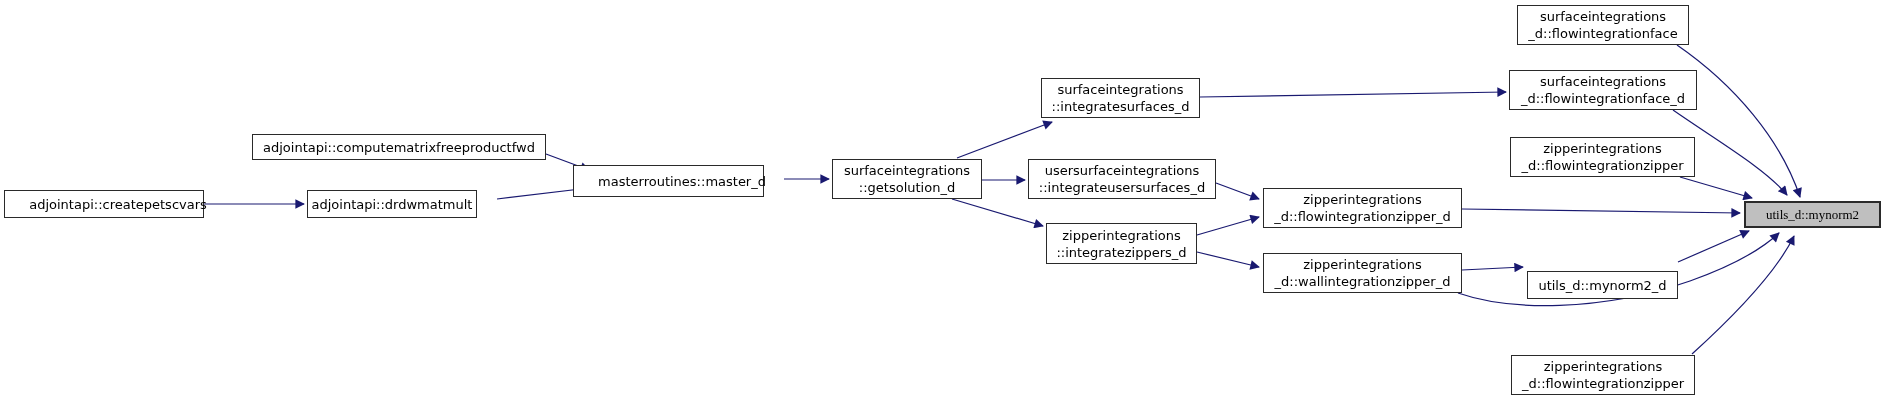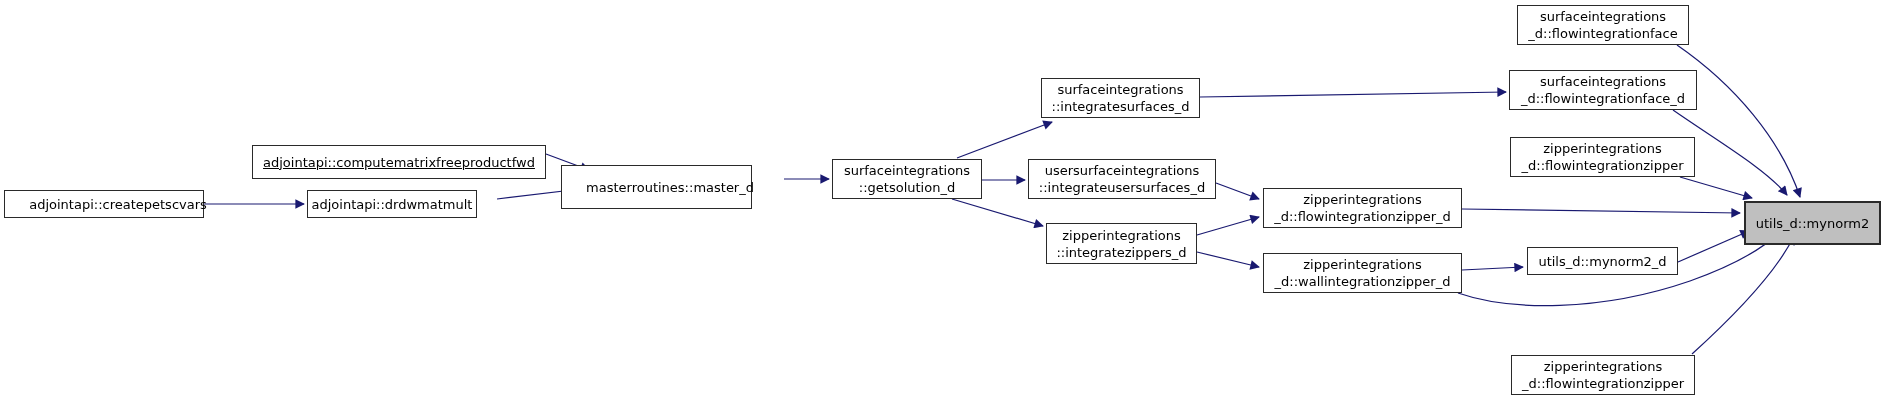--- a/index.html
+++ b/index.html
@@ -65,29 +65,29 @@
       <path d="M1673,110 C1716,140 1766,169 1787,195" marker-end="url(#arrow)"></path>
       <path d="M1680,177 L1752,198" marker-end="url(#arrow)"></path>
       <path d="M1692,354 C1735,315 1776,273 1794,236" marker-end="url(#arrow)"></path>
     </g>
   </svg>
 
   <div class="node" style="left:4px;top:190px;width:200px;height:28px;padding-left:28px;">
     <span>adjointapi::createpetscvars</span>
   </div>
 
-  <div class="node" style="left:252px;top:145px;width:294px;height:34px;text-decoration:underline;">
+  <div class="node" style="left:252px;top:134px;width:294px;height:26px;">
     <span>adjointapi::computematrixfreeproductfwd</span>
   </div>
 
   <div class="node" style="left:307px;top:190px;width:170px;height:28px;">
     <span>adjointapi::drdwmatmult</span>
   </div>
 
-  <div class="node" style="left:561px;top:165px;width:191px;height:44px;padding-left:27px;">
+  <div class="node" style="left:573px;top:165px;width:191px;height:32px;padding-left:27px;">
     <span>masterroutines::master_d</span>
   </div>
 
   <div class="node" style="left:832px;top:159px;width:150px;height:40px;">
     <span>surfaceintegrations</span>
     <span>::getsolution_d</span>
   </div>
 
   <div class="node" style="left:1041px;top:78px;width:159px;height:40px;">
     <span>surfaceintegrations</span>
@@ -122,25 +122,25 @@
   <div class="node" style="left:1263px;top:188px;width:199px;height:40px;">
     <span>zipperintegrations</span>
     <span>_d::flowintegrationzipper_d</span>
   </div>
 
   <div class="node" style="left:1263px;top:253px;width:199px;height:40px;">
     <span>zipperintegrations</span>
     <span>_d::wallintegrationzipper_d</span>
   </div>
 
-  <div class="node" style="left:1527px;top:247px;width:151px;height:28px;">
+  <div class="node" style="left:1527px;top:271px;width:151px;height:28px;">
     <span>utils_d::mynorm2_d</span>
   </div>
 
-  <div class="node main" style="left:1744px;top:201px;width:137px;height:44px;">
+  <div class="node main" style="left:1744px;top:201px;width:137px;height:27px;font-family:Liberation Serif, serif;">
     <span>utils_d::mynorm2</span>
   </div>
 
   <div class="node" style="left:1511px;top:355px;width:184px;height:40px;">
     <span>zipperintegrations</span>
     <span>_d::flowintegrationzipper</span>
   </div>
 
 </div>
 

